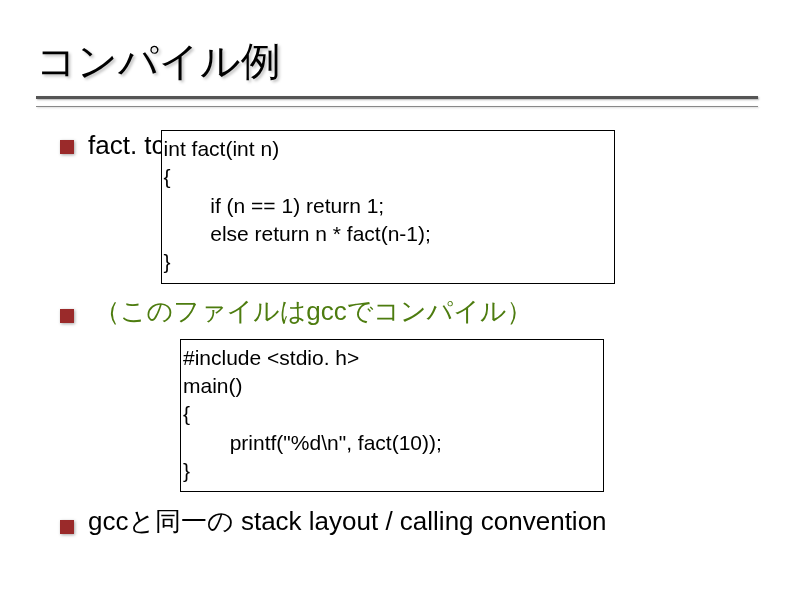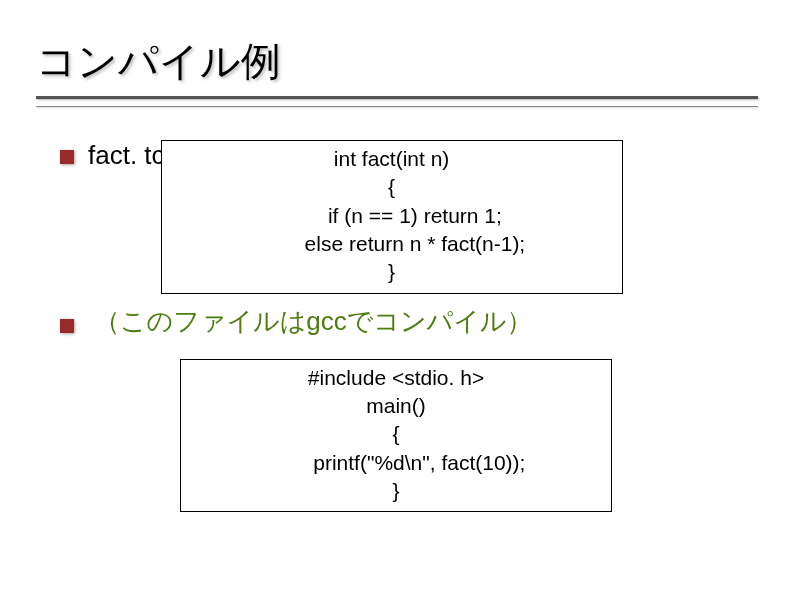--- a/index.html
+++ b/index.html
@@ -45,23 +45,22 @@
     height: 1px;
     background: #888;
     width: 100%;
     margin-top: 7px;
     box-shadow: 1px 1px 2px rgba(0,0,0,0.2);
   }
 
   .content {
     position: absolute;
     left: 60px;
-    top: 140px;
+    top: 130px;
     width: 700px;
-    text-align: center;
   }
   .bullet {
     width: 14px;
     height: 14px;
     background: #9a2a2a;
     margin-top: 10px;
     margin-right: 14px;
     flex-shrink: 0;
     box-shadow: 1px 1px 3px rgba(0,0,0,0.35);
   }
@@ -77,21 +76,21 @@
     margin-left: 6px;
     font-family: "MS PGothic", sans-serif;
   }
 
   .code-box {
     border: 1px solid #000;
     background: #fff;
     font-family: Arial, "MS PGothic", sans-serif;
     font-size: 21px;
     line-height: 1.35;
-    padding: 4px 10px 6px 10px;
+    padding: 4px 10px 6px 2px;
     white-space: pre;
     color: #000;
   }
 
   .row1 {
     display: flex;
     align-items: flex-start;
   }
   .row1 .label-col {
     display: flex;
@@ -103,21 +102,21 @@
   }
 
   .row2 {
     display: flex;
     align-items: center;
     margin-top: 10px;
   }
 
   .code-box.box2 {
     margin-left: 120px;
-    margin-top: 20px;
+    margin-top: 10px;
     width: 410px;
   }
 
   .row3 {
     display: flex;
     align-items: center;
     margin-top: 12px;
   }
 </style>
 </head>
@@ -149,15 +148,19 @@
       <div class="bullet"></div>
       <span class="bullet-suffix">（このファイルはgccでコンパイル）</span>
     </div>
 
     <div class="code-box box2">#include &lt;stdio. h&gt;
 main()
 {
         printf("%d\n", fact(10));
 }</div>
 
+    <div class="row3">
+      <div class="bullet"></div>
+      <span class="bullet-text">gccと同一の stack layout / calling convention</span>
+    </div>
 
   </div>
 </div>
 
 </body></html>

